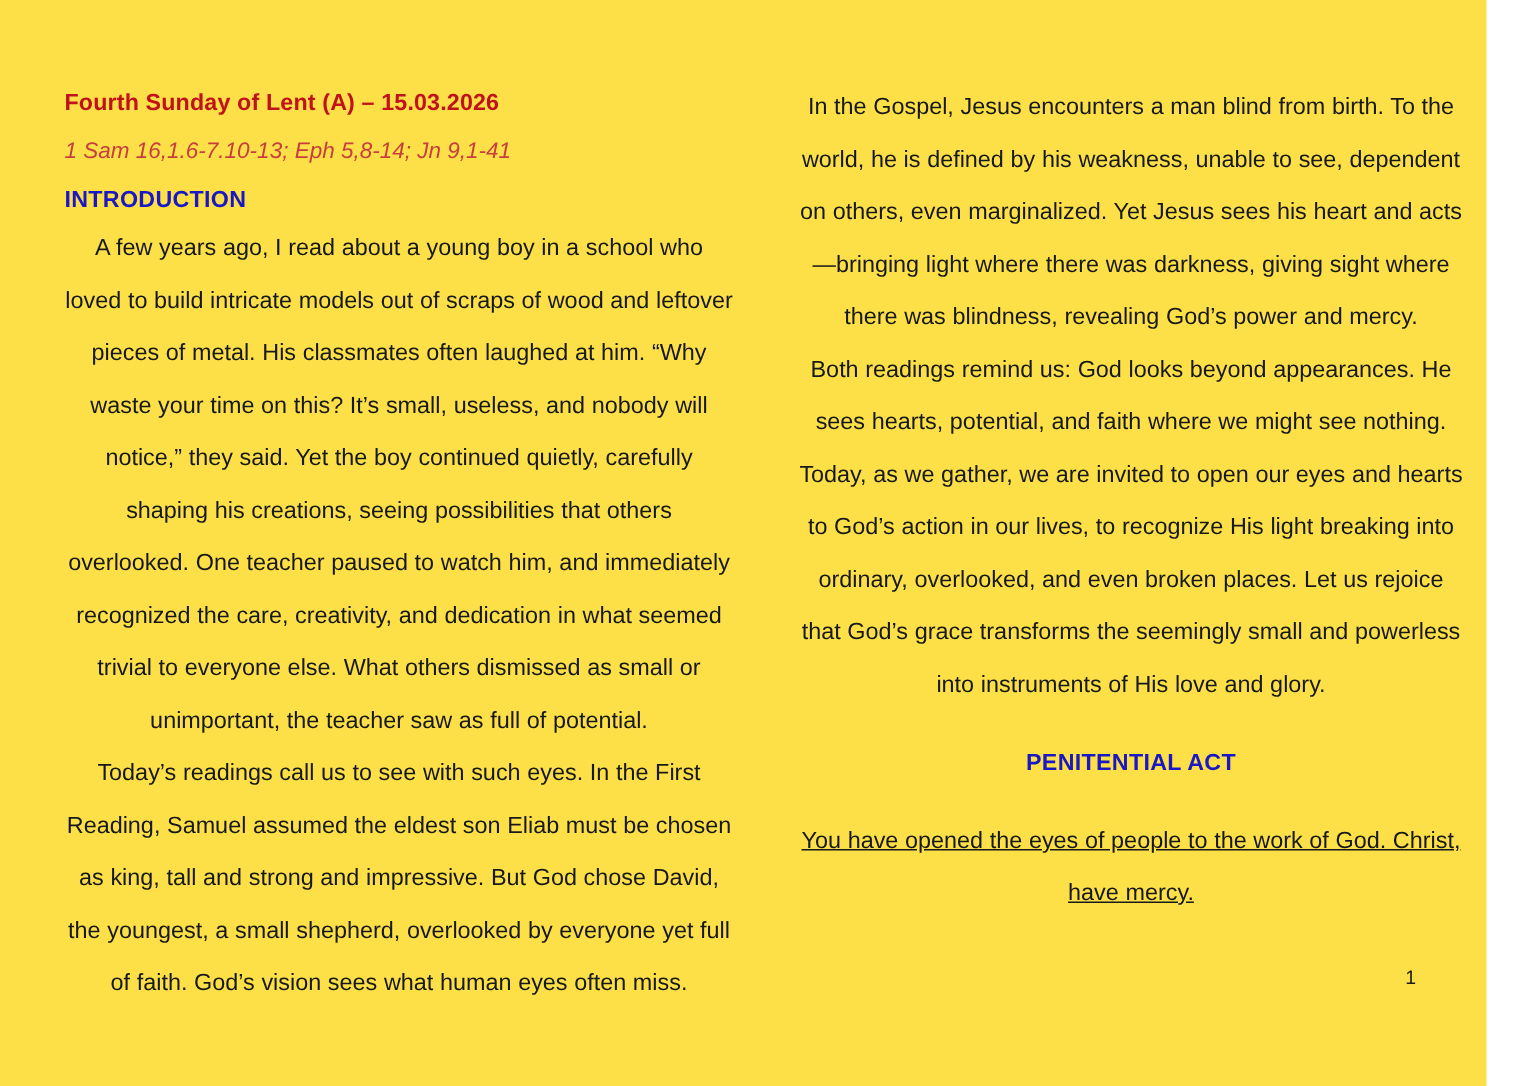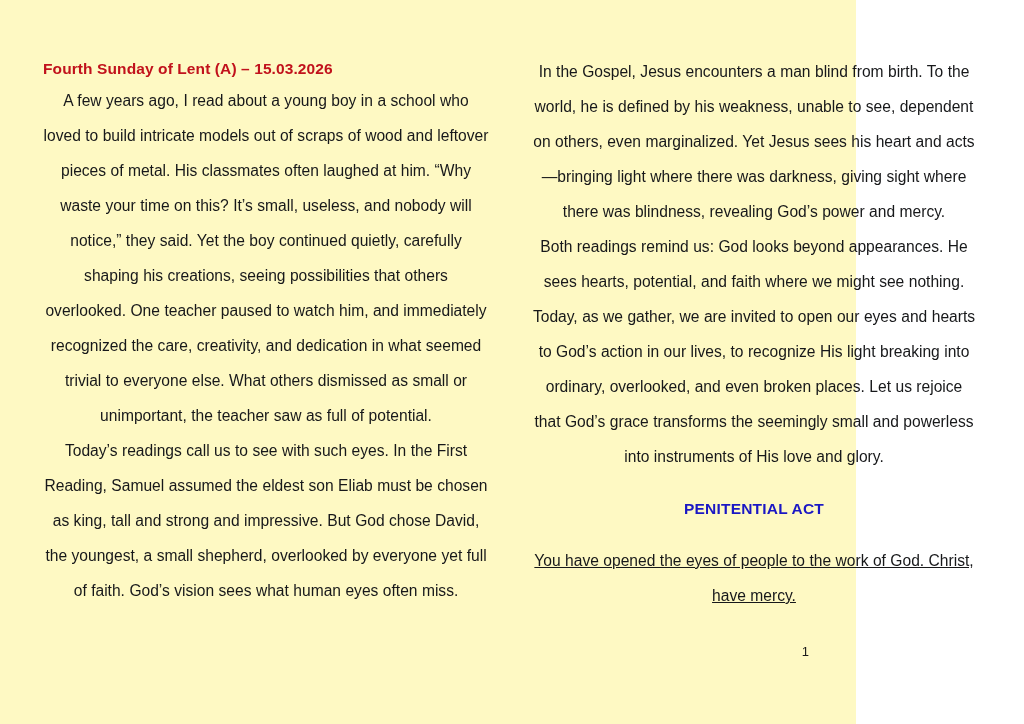--- a/index.html
+++ b/index.html
@@ -13,23 +13,23 @@
     height: 724px;
     font-family: "Liberation Sans", sans-serif;
     color: #000000;
     position: relative;
     overflow: hidden;
   }
   .page {
     position: absolute;
     left: 0;
     top: 0;
-    width: 856px;
+    width: 991px;
     height: 724px;
-    background: #fef9c3;
+    background: #fde047;
   }
   .columns {
     position: absolute;
     left: 43px;
     top: 54px;
     width: 934px;
     display: flex;
     flex-direction: row;
     justify-content: space-between;
   }
@@ -95,21 +95,23 @@
 <body>
 
 <div class="page">
 
   <div class="columns">
 
     <div class="column column-left">
 
       <h1 class="doc-title">Fourth Sunday of Lent (A) – 15.03.2026</h1>
 
+      <div class="doc-subtitle">1 Sam 16,1.6-7.10-13; Eph 5,8-14; Jn 9,1-41</div>
 
+      <h2 class="section-heading">INTRODUCTION</h2>
 
       <p class="body-par">A few years ago, I read about a young boy in a school who loved to build intricate models out of scraps of wood and leftover pieces of metal. His classmates often laughed at him. “Why waste your time on this? It’s small, useless, and nobody will notice,” they said. Yet the boy continued quietly, carefully shaping his creations, seeing possibilities that others overlooked. One teacher paused to watch him, and immediately recognized the care, creativity, and dedication in what seemed trivial to everyone else. What others dismissed as small or unimportant, the teacher saw as full of potential.</p>
 
       <p class="body-par">Today’s readings call us to see with such eyes. In the First Reading, Samuel assumed the eldest son Eliab must be chosen as king, tall and strong and impressive. But God chose David, the youngest, a small shepherd, overlooked by everyone yet full of faith. God’s vision sees what human eyes often miss.</p>
 
     </div>
 
     <div class="column column-right">
 
       <p class="body-par">In the Gospel, Jesus encounters a man blind from birth. To the world, he is defined by his weakness, unable to see, dependent on others, even marginalized. Yet Jesus sees his heart and acts—bringing light where there was darkness, giving sight where there was blindness, revealing God’s power and mercy.</p>

